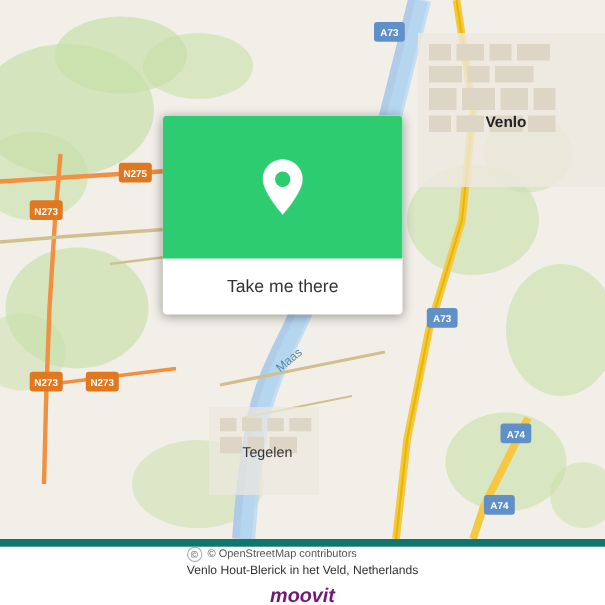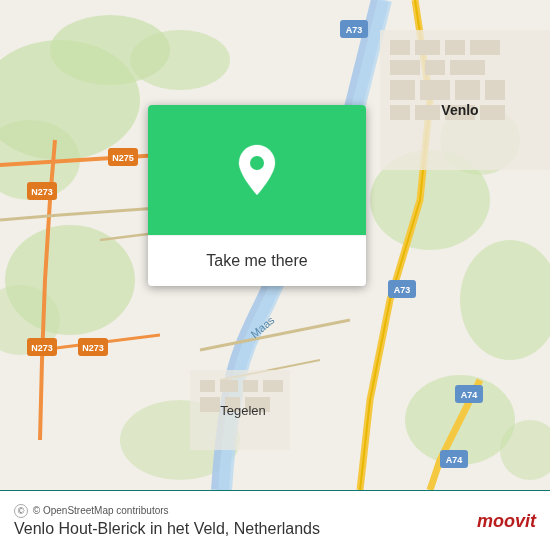--- a/index.html
+++ b/index.html
@@ -80,49 +80,50 @@
 
     
     #bottom-bar {
       width: 550px;
       height: 60px;
       background: white;
       display: flex;
       align-items: center;
       justify-content: space-between;
       padding: 0 14px;
-      border-top: 1px solid #0f766e;
+      border-top: 7px solid #0f766e;
+      flex-direction: column;
     }
 
     #bottom-left {
       display: flex;
       flex-direction: column;
       gap: 2px;
     }
 
     #osm-credit {
       font-size: 10px;
       color: #555;
     }
 
     #location-name {
-      font-size: 16px;
+      font-size: 11px;
       color: #333;
     }
 
     #moovit-logo {
       display: flex;
       align-items: center;
       gap: 4px;
     }
 
     .moovit-text {
       font-size: 18px;
       font-weight: bold;
-      color: #b91c1c;
+      color: #701a75;
       font-style: italic;
       line-height: 1;
     }
 
     
     .osm-icon {
       display: inline-block;
       width: 14px;
       height: 14px;
       background: #fff;

